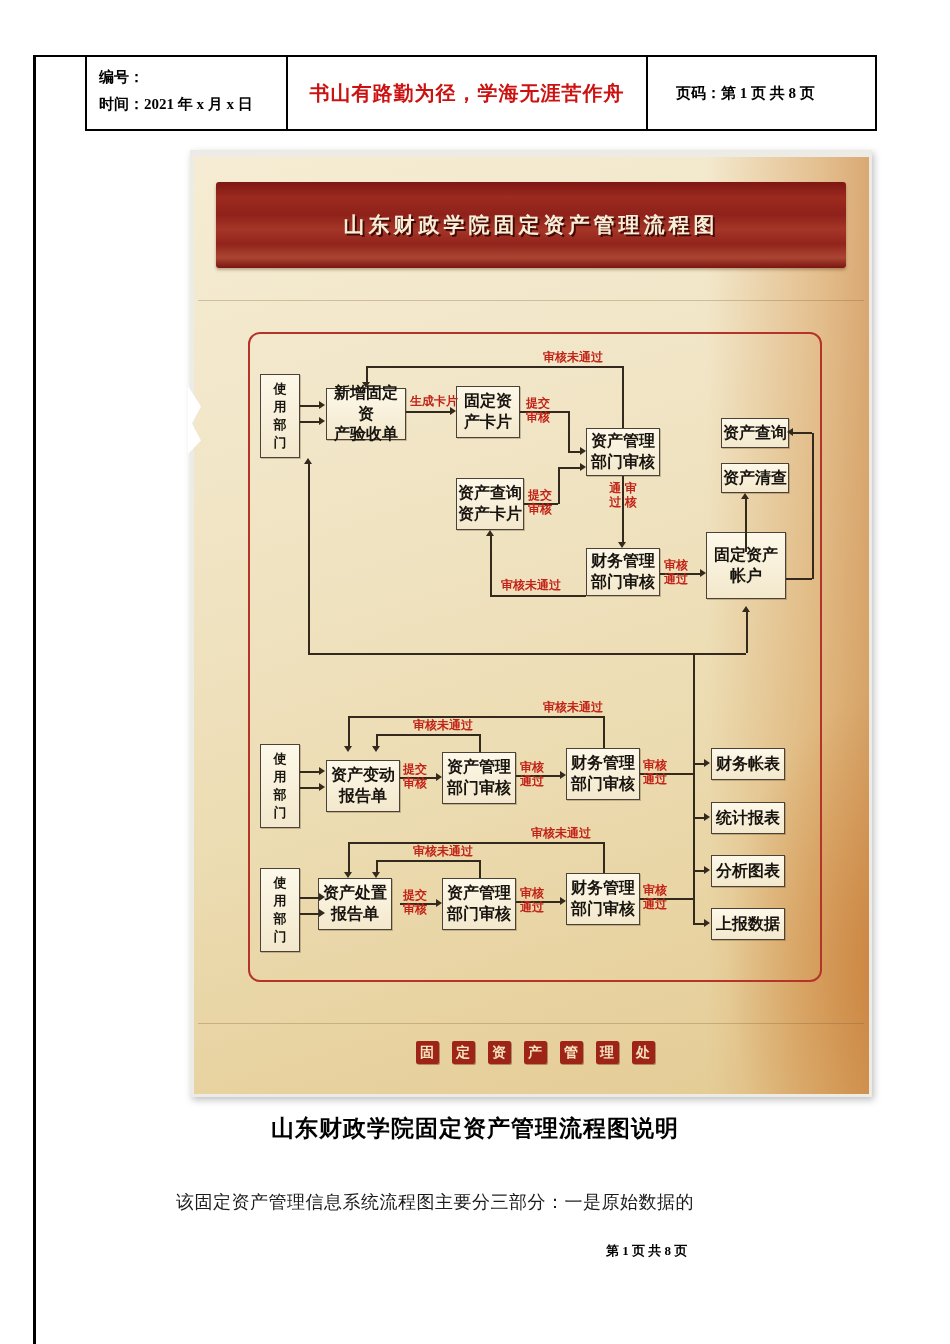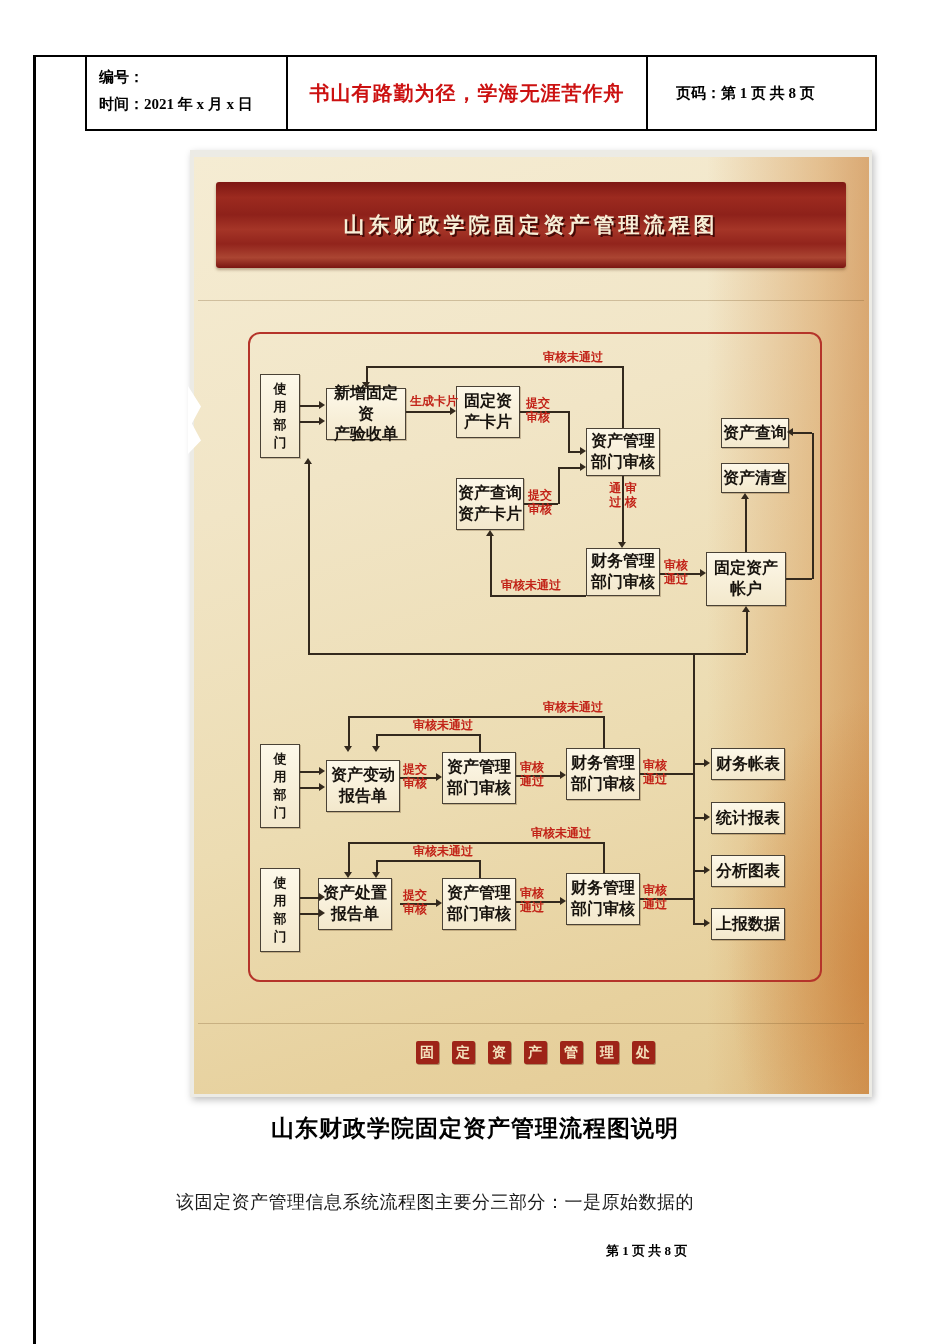--- a/index.html
+++ b/index.html
@@ -119,21 +119,21 @@
   <div class="node" style="left:266px;top:236px;width:64px;height:52px">固定资
 产卡片</div>
   <div class="node" style="left:266px;top:328px;width:68px;height:52px">资产查询
 资产卡片</div>
   <div class="node" style="left:396px;top:278px;width:74px;height:48px">资产管理
 部门审核</div>
   <div class="node" style="left:531px;top:268px;width:68px;height:30px">资产查询</div>
   <div class="node" style="left:531px;top:313px;width:68px;height:30px">资产清查</div>
   <div class="node" style="left:396px;top:398px;width:74px;height:48px">财务管理
 部门审核</div>
-  <div class="node" style="left:516px;top:402px;width:80px;height:54px">固定资产
+  <div class="node" style="left:516px;top:382px;width:80px;height:67px">固定资产
 帐户</div>
 
   <div class="node vnode" style="left:70px;top:594px;width:40px;height:84px">使
 用
 部
 门</div>
   <div class="node" style="left:136px;top:610px;width:74px;height:52px">资产变动
 报告单</div>
   <div class="node" style="left:252px;top:602px;width:74px;height:52px">资产管理
 部门审核</div>

